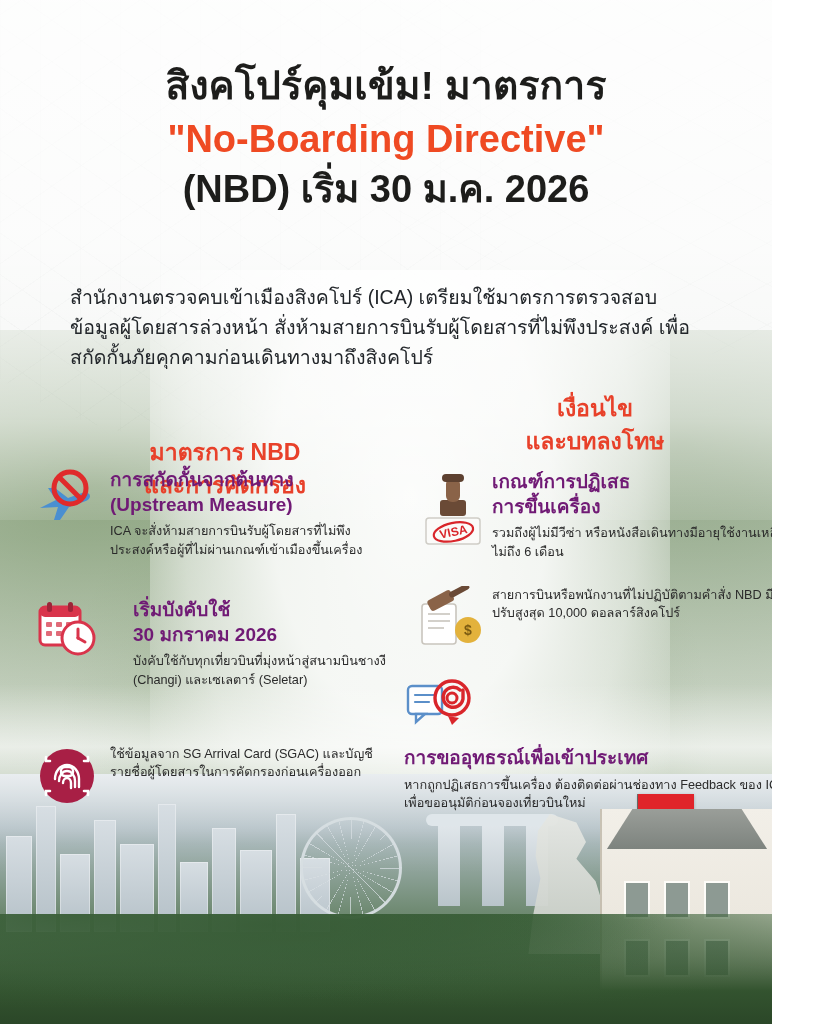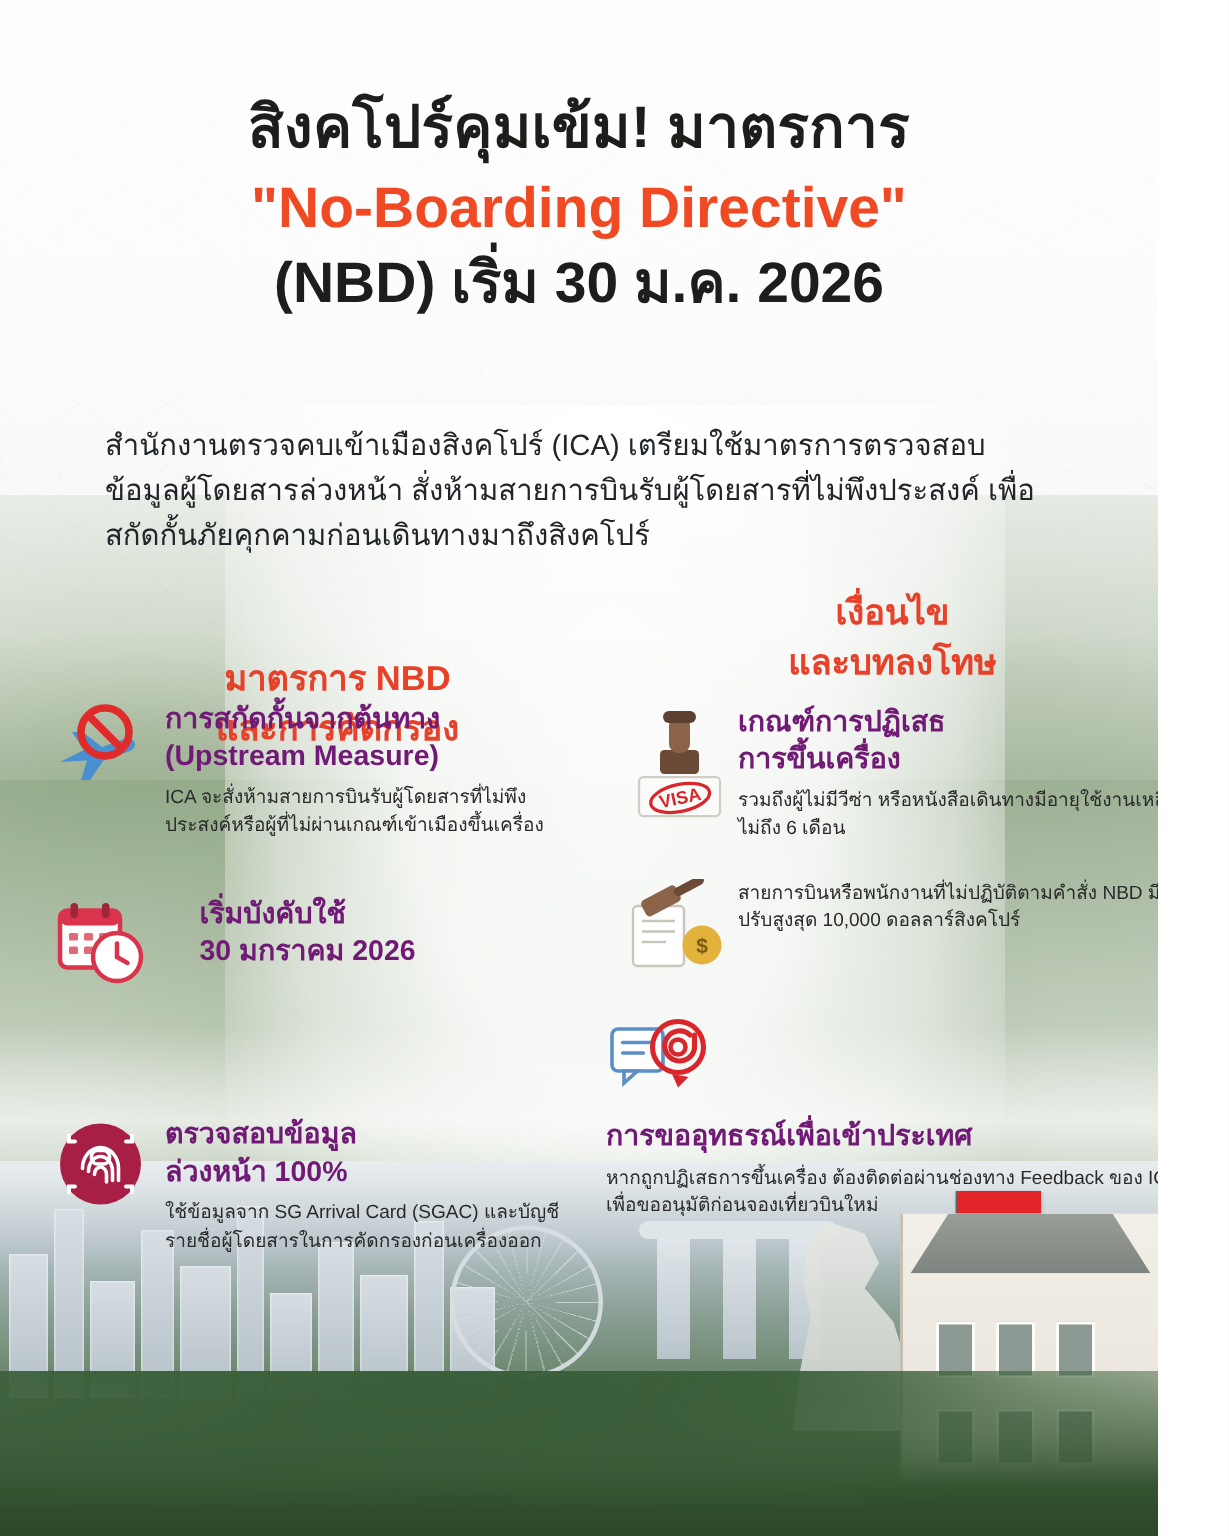--- a/index.html
+++ b/index.html
@@ -366,20 +366,21 @@
           <circle cx="42" cy="40" r="16" fill="#ffffff" stroke="#d9344b" stroke-width="3"></circle>
           <line x1="42" y1="40" x2="42" y2="31" stroke="#d9344b" stroke-width="3" stroke-linecap="round"></line>
           <line x1="42" y1="40" x2="49" y2="44" stroke="#d9344b" stroke-width="3" stroke-linecap="round"></line>
         </svg>
       </div>
       <div class="txt">
         <div class="h">
           <div>เริ่มบังคับใช้</div>
           <div>30 มกราคม 2026</div>
         </div>
+        <div class="p">บังคับใช้กับทุกเที่ยวบินที่มุ่งหน้าสู่สนามบินชางงี (Changi) และเซเลตาร์ (Seletar)</div>
       </div>
     </div>
 
     <div class="item i-check">
       <div class="icon ic-scan">
         <svg width="62" height="62" viewBox="0 0 62 62">
           <circle cx="31" cy="31" r="27" fill="#a81f45"></circle>
           <g fill="none" stroke="#ffffff" stroke-width="2.6" stroke-linecap="round">
             <path d="M14 16 h-4 v-4"></path>
               <path d="M48 16 h4 v-4"></path>
@@ -388,24 +389,20 @@
           </g>
           <g fill="none" stroke="#ffffff" stroke-width="2.4" stroke-linecap="round">
             <path d="M23 36 a8 10 0 0 1 16 0 v6"></path>
             <path d="M27 38 a4 5 0 0 1 8 0 v5"></path>
             <path d="M19 34 a12 14 0 0 1 24 0 v8"></path>
           </g>
           <rect x="25" y="22" width="12" height="9" rx="4" fill="none" stroke="#ffffff" stroke-width="2.4"></rect>
         </svg>
       </div>
       <div class="txt">
-        <div class="h">
-          <div>ตรวจสอบข้อมูล</div>
-          <div>ล่วงหน้า 100%</div>
-        </div>
         <div class="p">ใช้ข้อมูลจาก SG Arrival Card (SGAC) และบัญชีรายชื่อผู้โดยสารในการคัดกรองก่อนเครื่องออก</div>
       </div>
     </div>
 
     <div class="item i-deny">
       <div class="icon ic-stamp">
         <svg width="70" height="80" viewBox="0 0 70 80">
           <rect x="8" y="48" width="54" height="26" rx="3" fill="#fbfbf9" stroke="#cfcdc6" stroke-width="1.5"></rect>
           <g transform="rotate(-12 35 60)">
             <ellipse cx="35" cy="62" rx="20" ry="9" fill="none" stroke="#d9262b" stroke-width="2.2"></ellipse>

